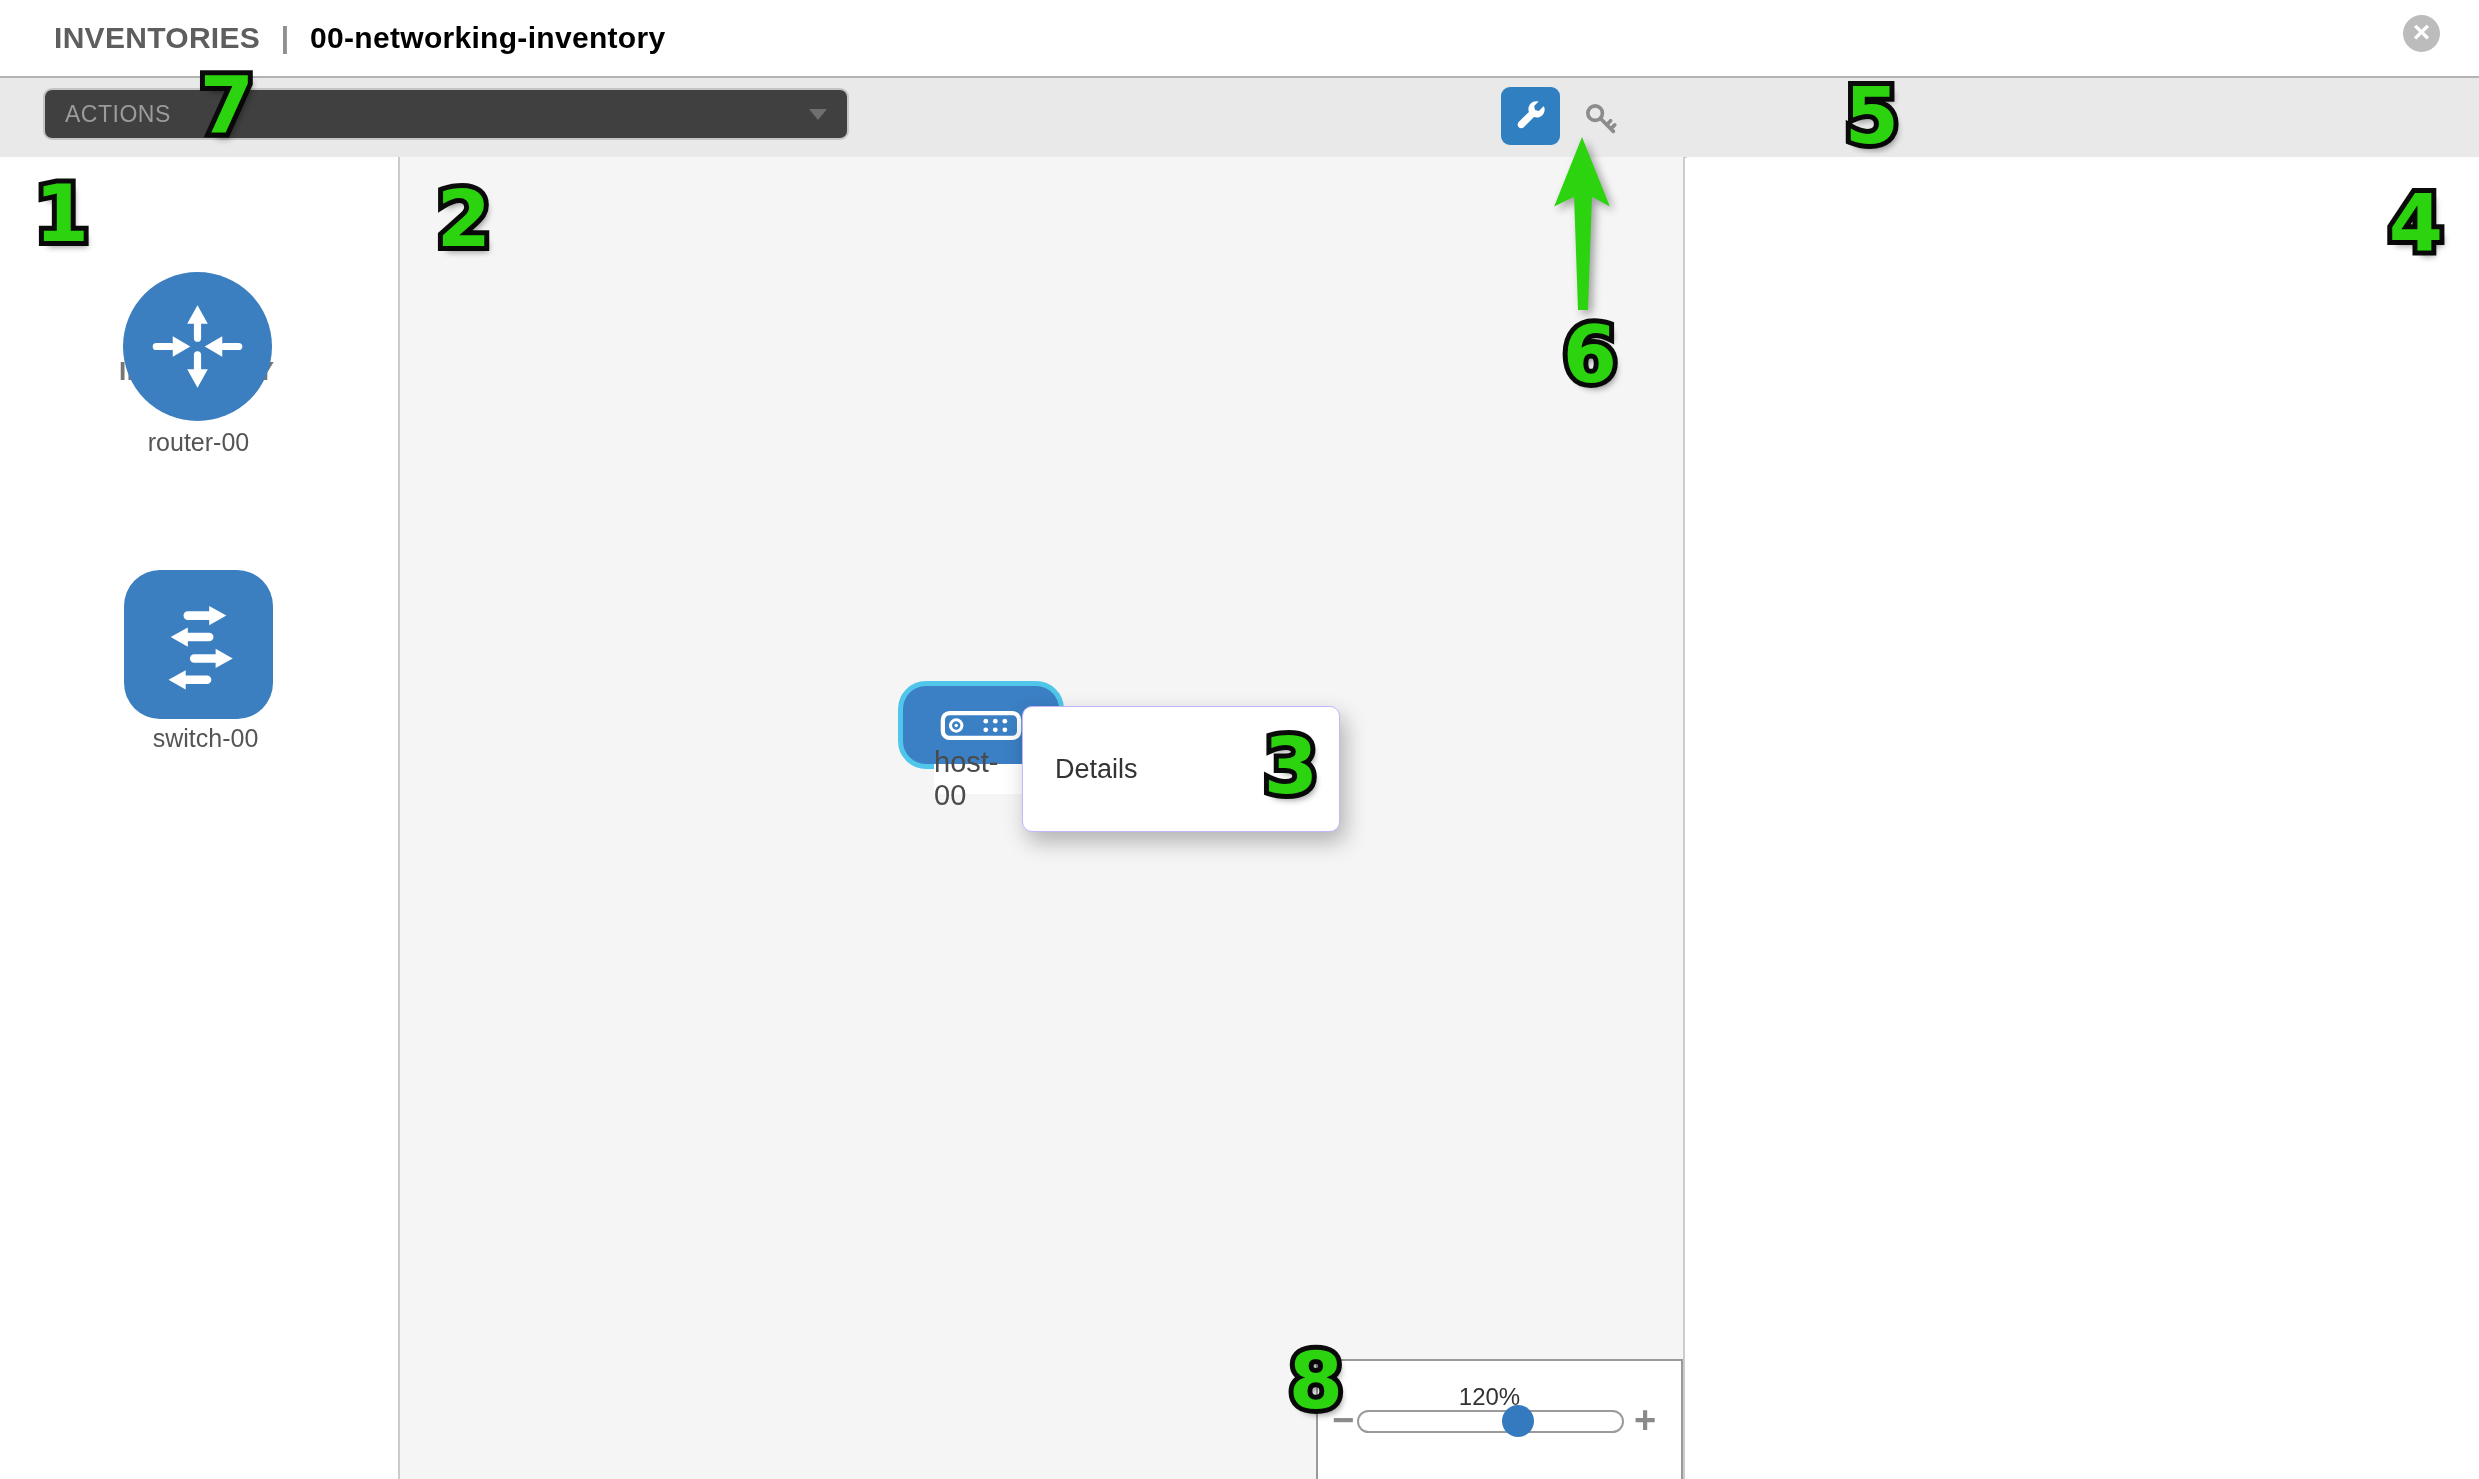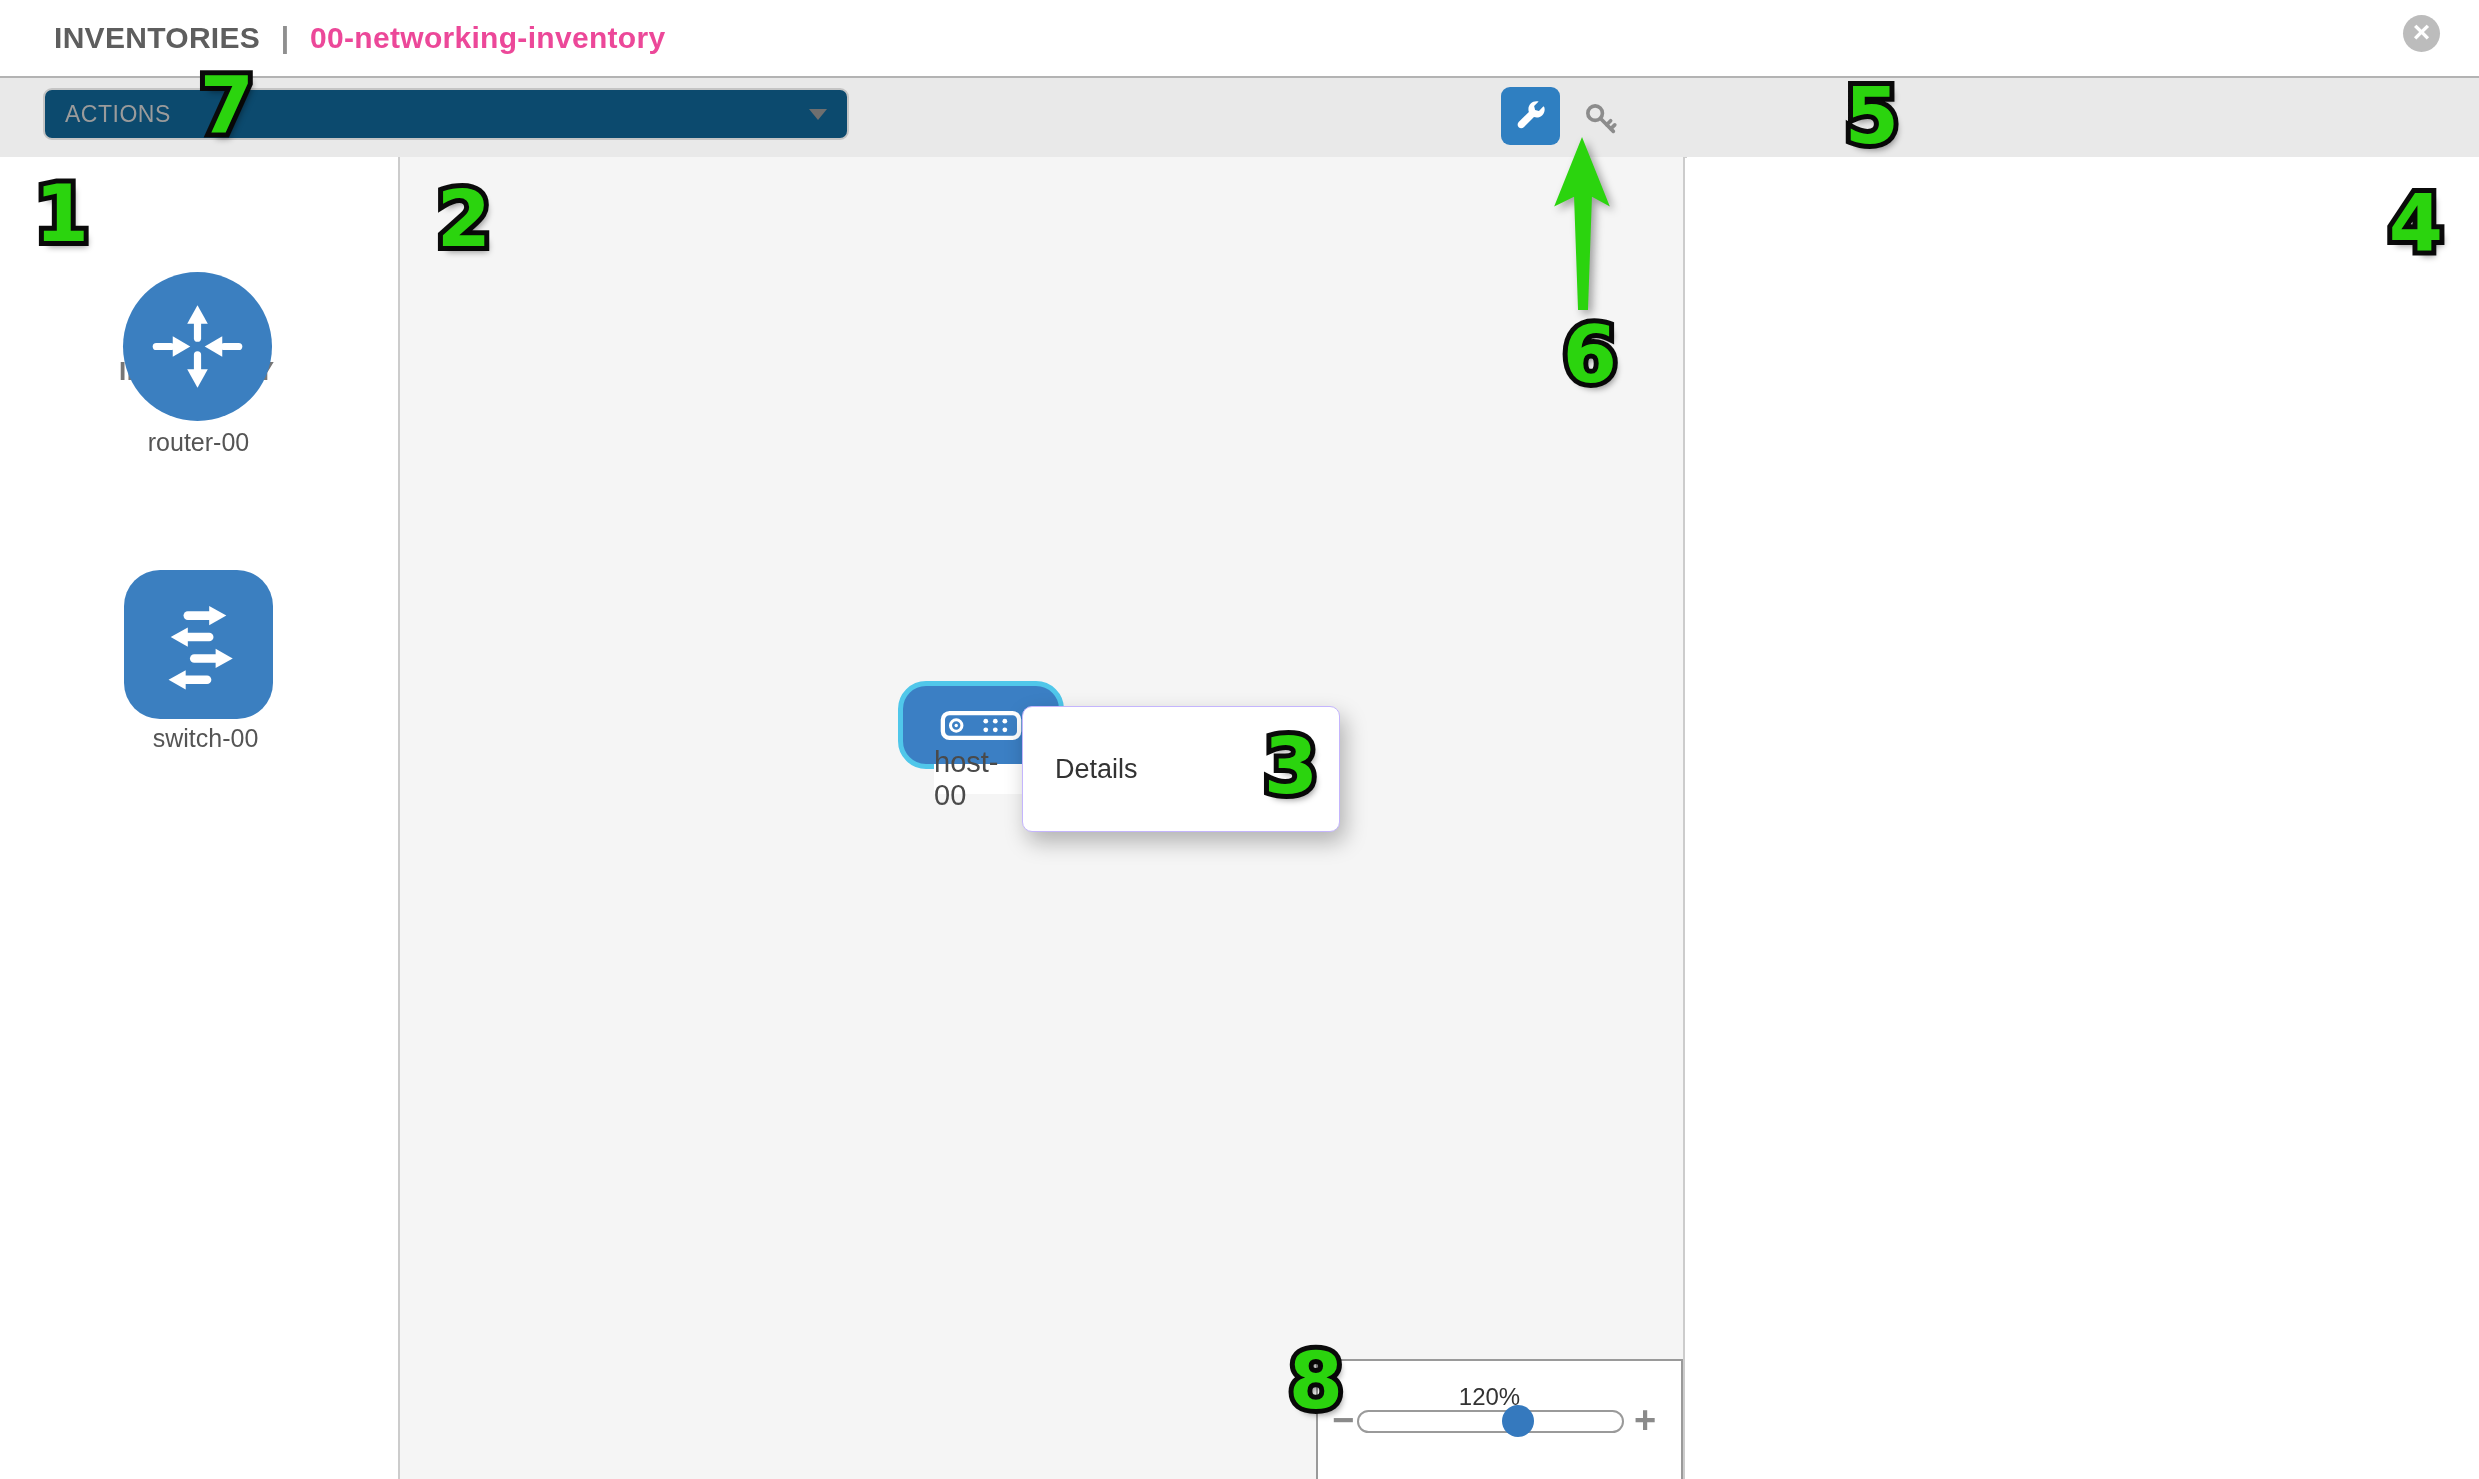--- a/index.html
+++ b/index.html
@@ -4,29 +4,29 @@
 <style>
   * { margin:0; padding:0; box-sizing:border-box; }
   body { background:#fff; font-family:"Liberation Sans", sans-serif; }
   .app { position:relative; width:2480px; height:1480px; background:#fff; overflow:hidden; }
 
   
   .header { position:absolute; left:0; top:0; width:2480px; height:78px; background:#fff;
             border-bottom:2px solid #b3b3b3; display:flex; align-items:center; }
   .title { margin-left:54px; font-size:30px; font-weight:700; color:#5e5e5e; letter-spacing:0.3px; }
   .title .sep { color:#8f8f8f; margin:0 12px; }
-  .title .crumb-name { color:#ec4899;margin-top:29px; }
+  .title .crumb-name { color:#000000;margin-top:29px; }
   .close-btn { position:absolute; left:2403px; top:15px; width:37px; height:37px; border-radius:50%;
                background:#bcbcbc; display:flex; align-items:center; justify-content:center; cursor:pointer; }
   .close-btn span { color:#fff; font-size:30px; font-weight:700; line-height:1; margin-top:-3px; }
 
   
   .toolbar { position:absolute; left:0; top:78px; width:2480px; height:80px; background:#e9e9e9;
              border-bottom:1px solid #cfcfcf; }
-  .select-box { position:absolute; top:10px; height:52px; background:#0c4a6e; border:2px solid #c5c5c5;
+  .select-box { position:absolute; top:10px; height:52px; background:#404040; border:2px solid #c5c5c5;
                 border-radius:9px; display:flex; align-items:center; padding:0 20px; }
   .select-box .sel-label { font-size:23px; color:#9b9b9b; letter-spacing:0.5px; }
   .select-box .caret { margin-left:auto; width:0; height:0; border-left:9px solid transparent;
                        border-right:9px solid transparent; border-top:11px solid #6f6f6f; }
   .actions-box { left:43px; width:806px; }
   .search-box  { left:1645px; width:823px; }
   .wrench-btn { position:absolute; left:1501px; top:9px; width:59px; height:58px; background:#2f7fc1;
                 border-radius:9px; display:flex; align-items:center; justify-content:center; cursor:pointer; }
   .key-btn { position:absolute; left:1581px; top:21px; width:40px; height:40px; display:flex;
              align-items:center; justify-content:center; cursor:pointer; }

